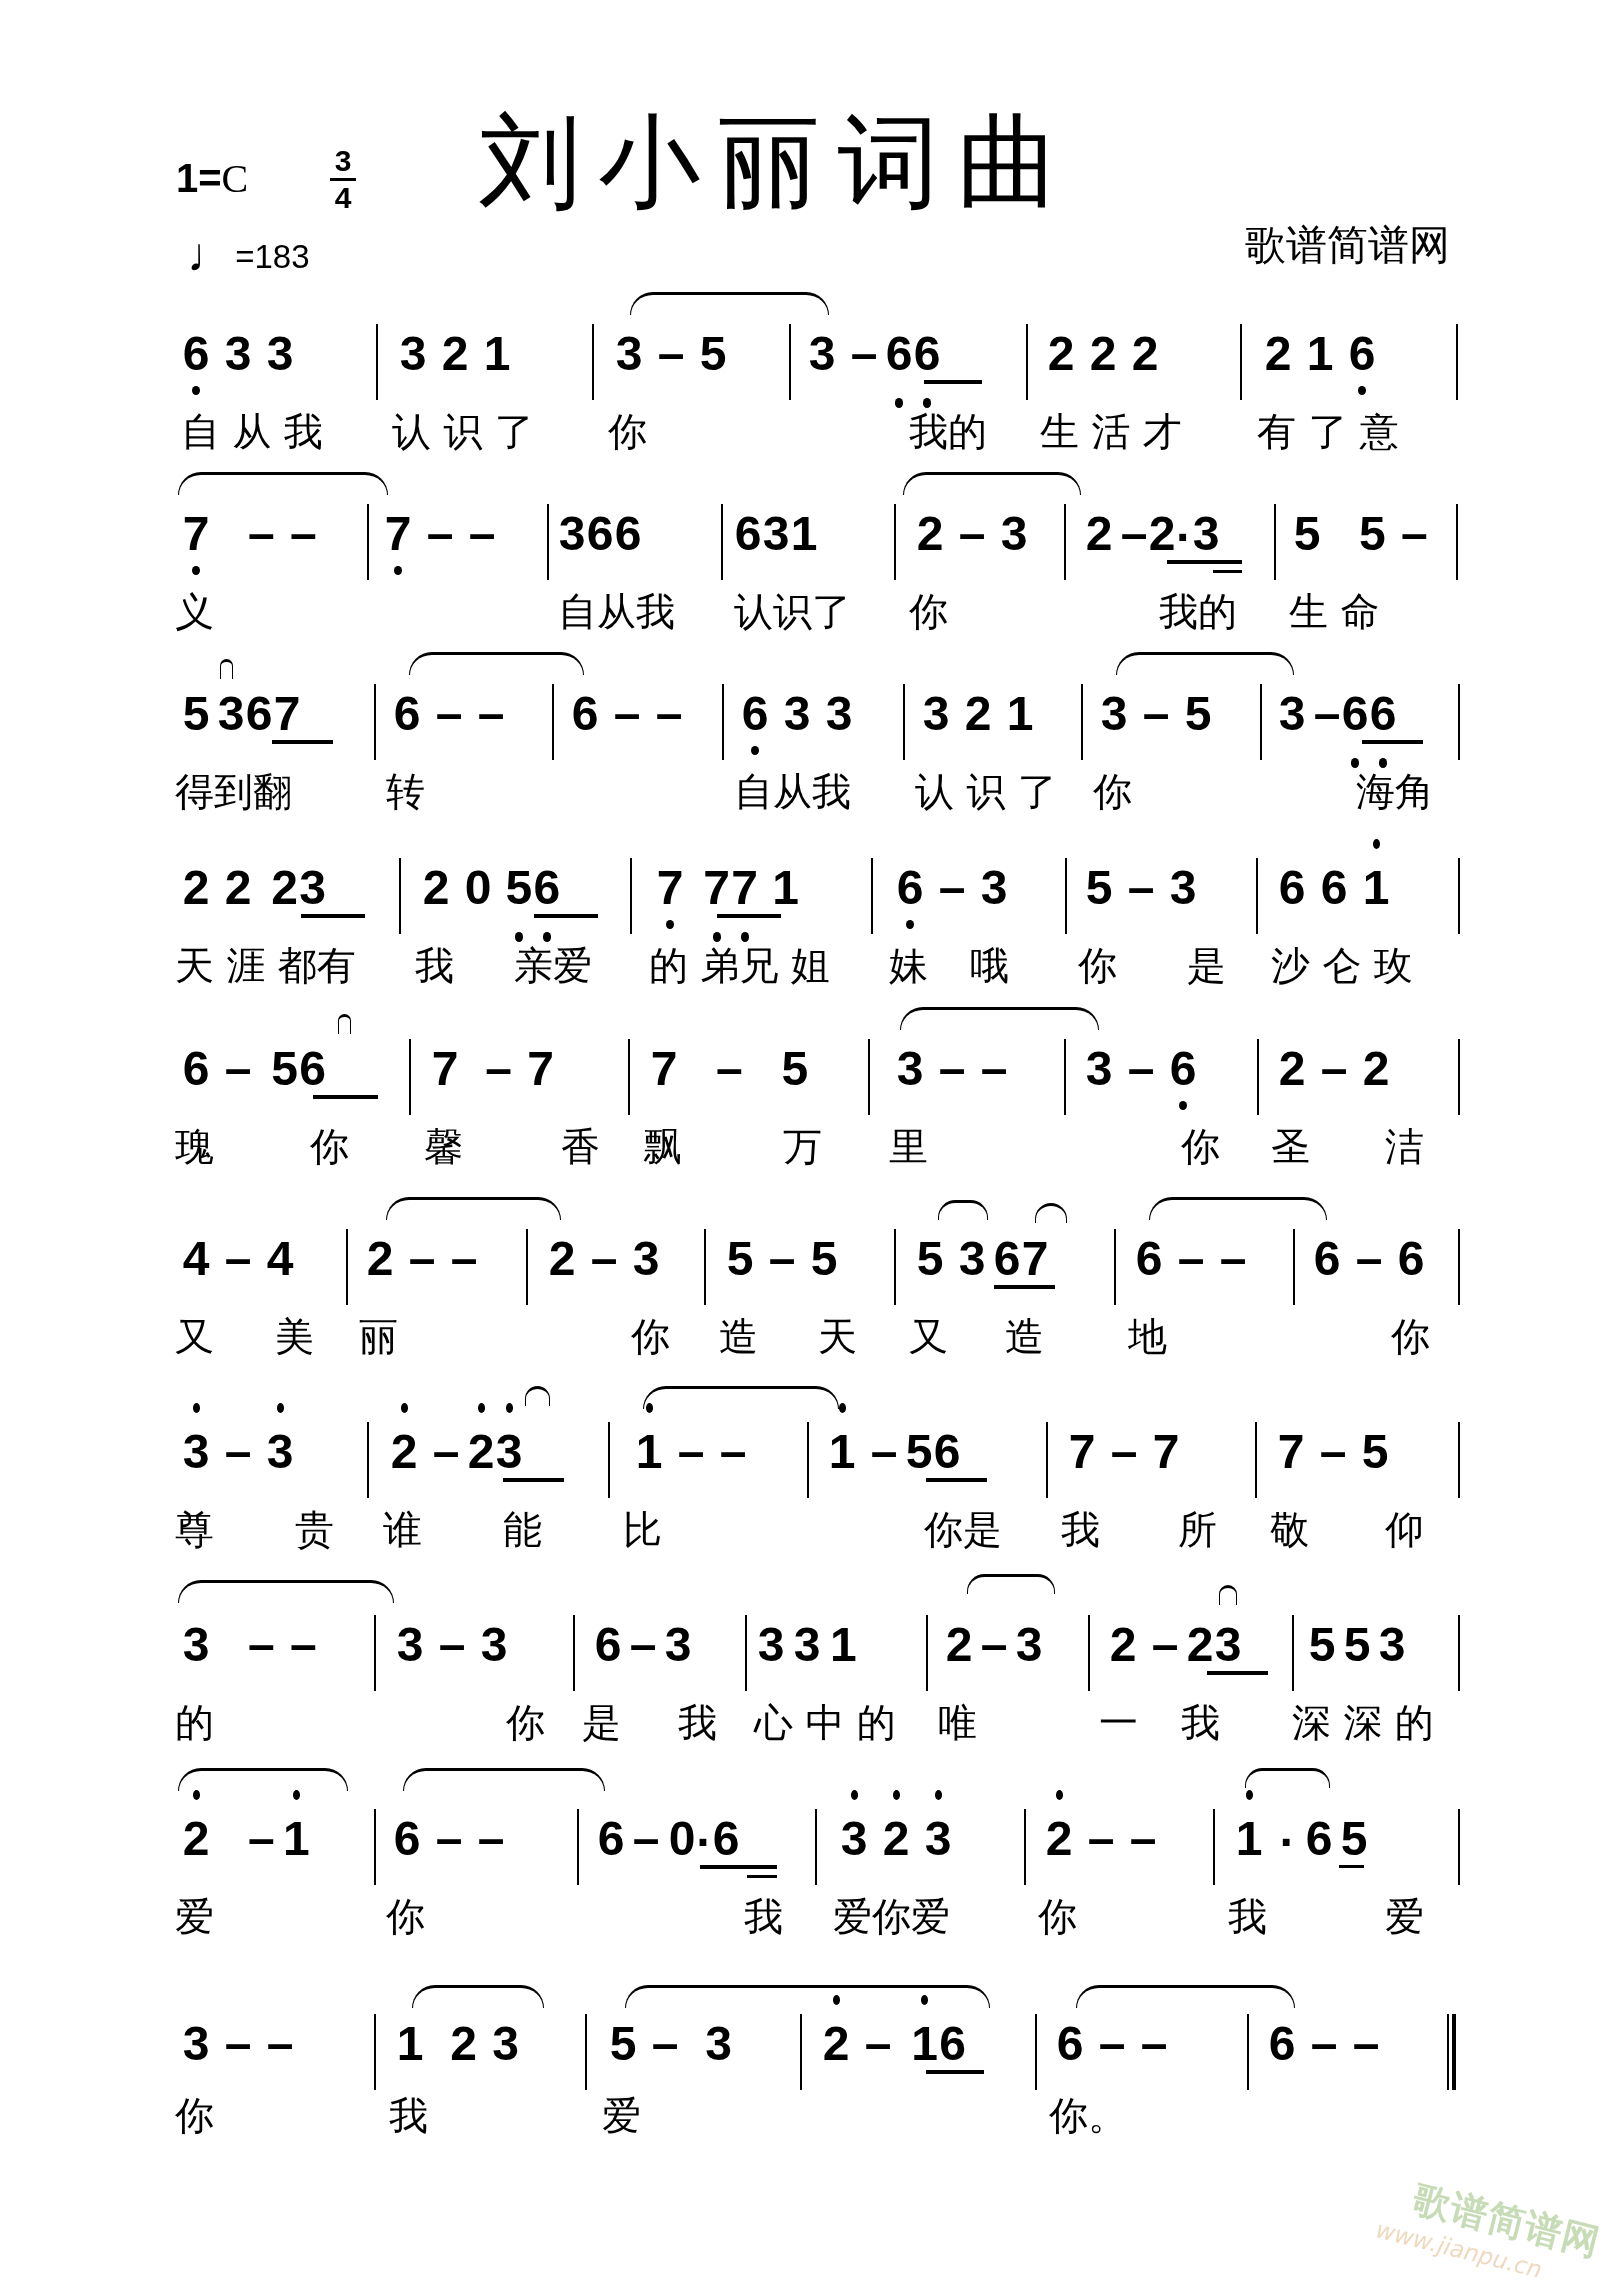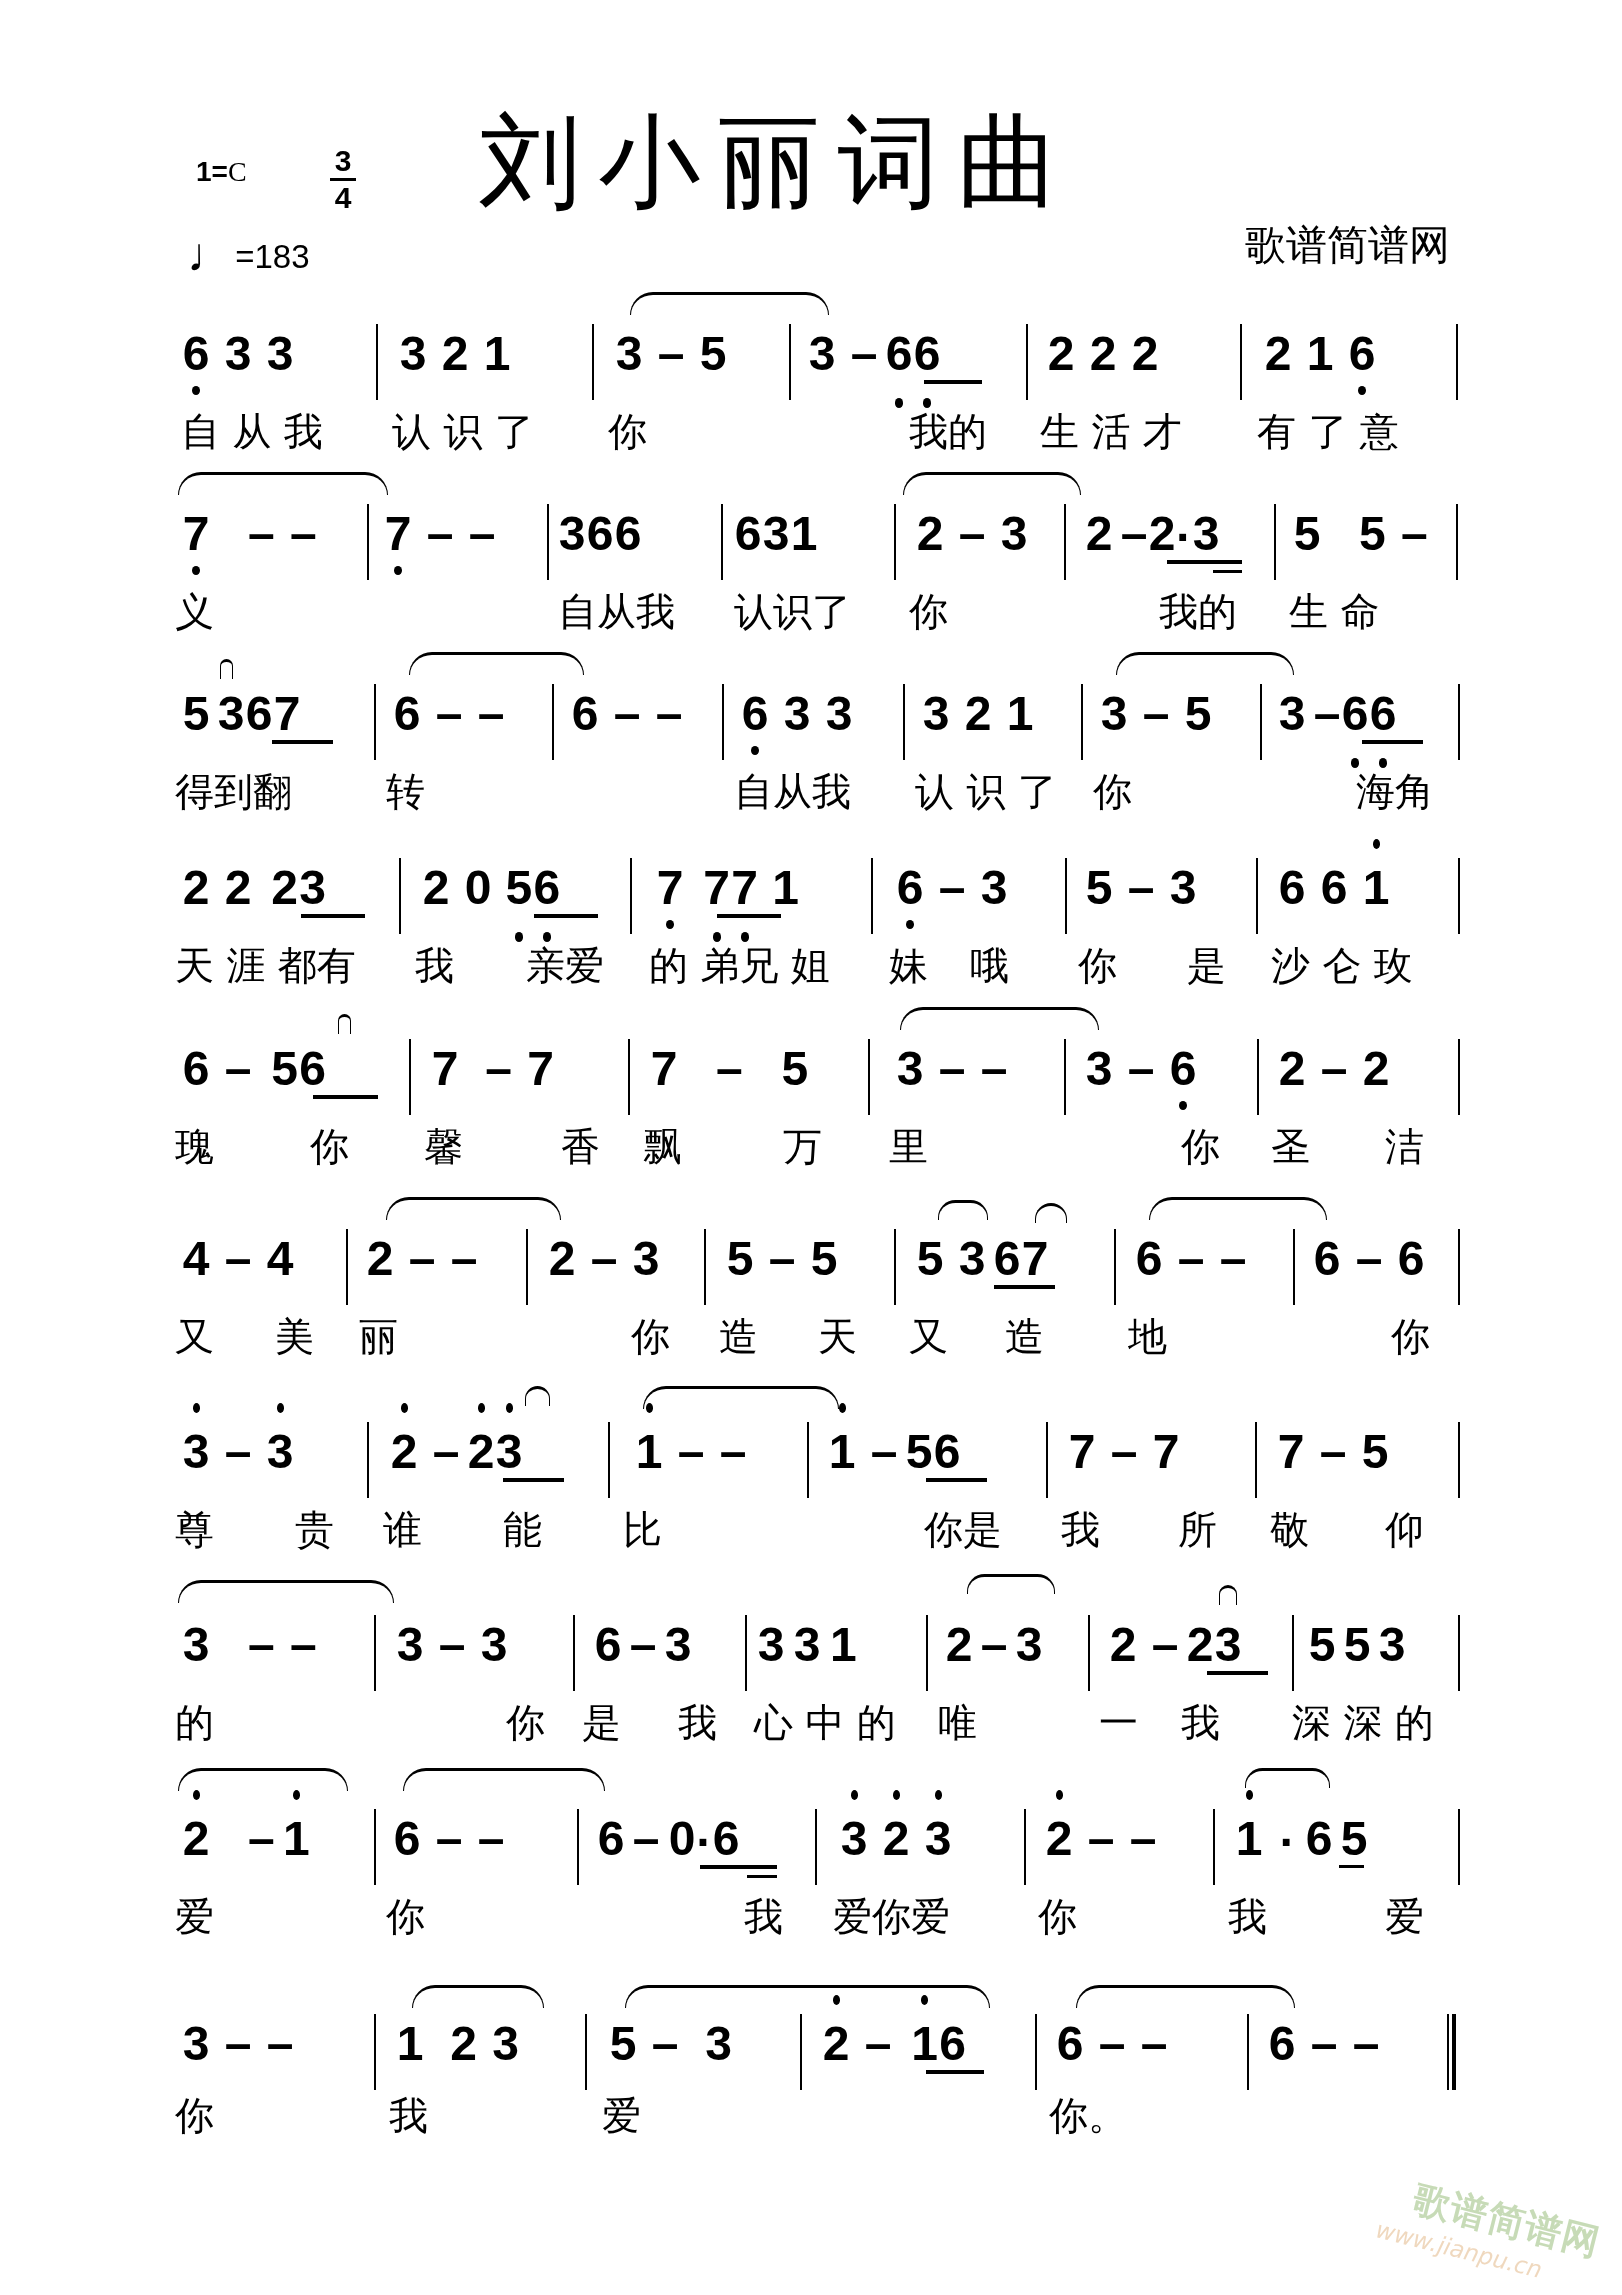--- a/index.html
+++ b/index.html
@@ -1,19 +1,19 @@
 <!DOCTYPE html>
 <html style="font-size:9.4px"><head>
 <meta charset="utf-8">
 <style>
   html, body { margin:0; padding:0; background:#ffffff; }
   body { width:1623px; height:2295px; position:relative; overflow:hidden; font-family:"Liberation Sans", sans-serif; color:#000; }
   .abs { position:absolute; }
   .title { left:479px; top:111px; font-family:"DejaVu Serif", serif; font-size:102px; letter-spacing:17.5px; line-height:1; white-space:nowrap; }
-  .key { left:196px; top:158px; font-family:"Liberation Sans", sans-serif; font-size:28px; line-height:1; white-space:nowrap; font-weight:bold; }
+  .key { left:176px; top:158px; font-family:"Liberation Sans", sans-serif; font-size:40px; line-height:1; white-space:nowrap; font-weight:bold; }
   .key .c { font-family:"Liberation Serif", serif; font-weight:normal; }
   .timesig { left:330px; top:146px; width:26px; text-align:center; font-weight:bold; font-size:30px; line-height:1; }
   .timesig .bar { display:block; height:2.9px; background:#000; margin:2.3px 0; }
   .tempo { left:187px; top:231px; font-size:33px; line-height:1; white-space:nowrap; }
   .tempo .note { font-size:47px; vertical-align:-3.5px; margin-right:1.2px; }
   .composer { left:1245px; top:225px; font-size:41px; line-height:1; white-space:nowrap; }
 
   .row { position:absolute; left:0; width:1623px; height:175px; }
   .barline { position:absolute; width:2.3px; background:#000; top:0; height:76px; }
   .barline.final { width:9.4px; background:transparent; border-left:2.3px solid #000; border-right:4.7px solid #000; box-sizing:border-box; }
@@ -258,21 +258,21 @@
       <span class="n">3</span>
   </div>
   <div class="notes" style="left:1271px">
     <span class="n">6</span>
       <span class="n">6</span>
       <span class="n dot-high">1</span>
   </div>
   <div class="lyrics">
     <span class="ly" style="left:175px">天 涯 都有</span>
     <span class="ly" style="left:415px">我</span>
-    <span class="ly" style="left:526px">亲爱</span>
+    <span class="ly" style="left:514px">亲爱</span>
     <span class="ly" style="left:649px">的 弟兄 姐</span>
     <span class="ly" style="left:889px">妹</span>
     <span class="ly" style="left:970px">哦</span>
     <span class="ly" style="left:1078px">你</span>
     <span class="ly" style="left:1187px">是</span>
     <span class="ly" style="left:1271px">沙 仑 玫</span>
   </div>
 </div>
 
 <div class="row" style="top:1039px">

